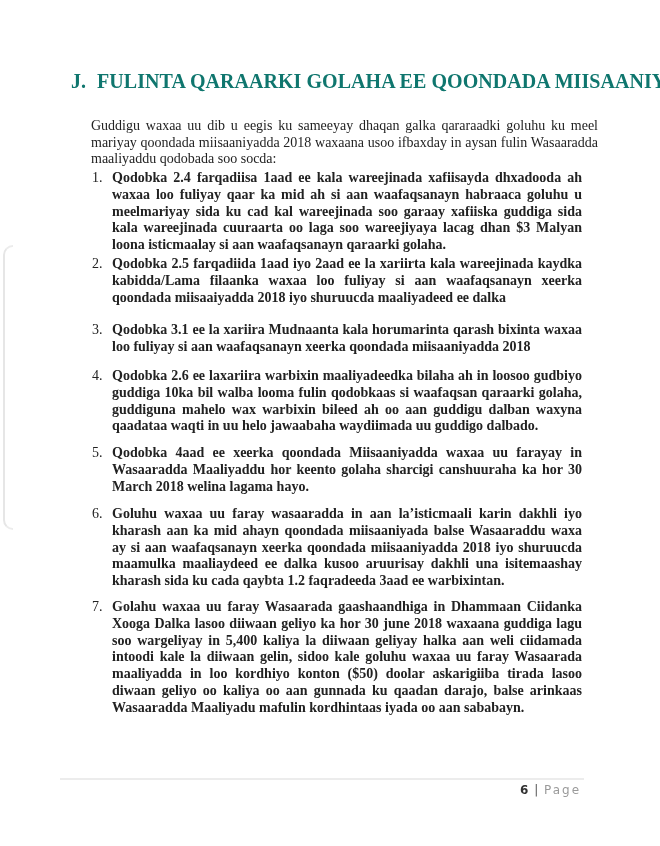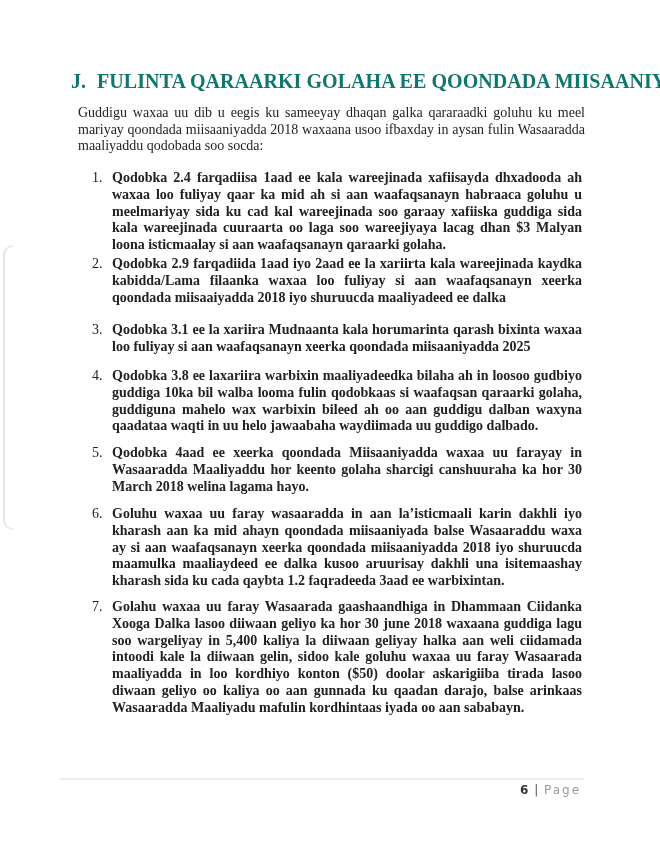--- a/index.html
+++ b/index.html
@@ -113,38 +113,38 @@
 </head>
 <body>
 
 <div class="page-edge"></div>
 
 <div class="heading">
   <span class="letter">J.</span>
   <span class="title">FULINTA QARAARKI GOLAHA EE QOONDADA MIISAANIYADDA 2018.</span>
 </div>
 
-<p class="intro" style="margin:3px;">Guddigu waxaa uu dib u eegis ku sameeyay dhaqan galka qararaadki goluhu ku meel mariyay qoondada miisaaniyadda 2018 waxaana usoo ifbaxday in aysan fulin Wasaaradda maaliyaddu qodobada soo socda:</p>
+<p class="intro" style="margin:16px;">Guddigu waxaa uu dib u eegis ku sameeyay dhaqan galka qararaadki goluhu ku meel mariyay qoondada miisaaniyadda 2018 waxaana usoo ifbaxday in aysan fulin Wasaaradda maaliyaddu qodobada soo socda:</p>
 
 <ol class="items">
   <li class="item" style="top:170px;">
     <span class="num">1.</span>
     <span class="text">Qodobka 2.4 farqadiisa 1aad ee kala wareejinada xafiisayda dhxadooda ah waxaa loo fuliyay qaar ka mid ah si aan waafaqsanayn habraaca goluhu u meelmariyay sida ku cad kal wareejinada soo garaay xafiiska guddiga sida kala wareejinada cuuraarta oo laga soo wareejiyaya lacag dhan $3 Malyan loona isticmaalay si aan waafaqsanayn qaraarki golaha.</span>
   </li>
   <li class="item" style="top:256px;">
     <span class="num">2.</span>
-    <span class="text">Qodobka 2.9 farqadiida 1aad iyo 2aad ee la xariirta kala wareejinada kaydka kabidda/Lama filaanka waxaa loo fuliyay si aan waafaqsanayn xeerka qoondada miisaaiyadda 2018 iyo shuruucda maaliyadeed ee dalka</span>
+    <span class="text">Qodobka 2.5 farqadiida 1aad iyo 2aad ee la xariirta kala wareejinada kaydka kabidda/Lama filaanka waxaa loo fuliyay si aan waafaqsanayn xeerka qoondada miisaaiyadda 2018 iyo shuruucda maaliyadeed ee dalka</span>
   </li>
   <li class="item" style="top:322px;">
     <span class="num">3.</span>
-    <span class="text">Qodobka 3.1 ee la xariira Mudnaanta kala horumarinta qarash bixinta waxaa loo fuliyay si aan waafaqsanayn xeerka qoondada miisaaniyadda 2025</span>
+    <span class="text">Qodobka 3.1 ee la xariira Mudnaanta kala horumarinta qarash bixinta waxaa loo fuliyay si aan waafaqsanayn xeerka qoondada miisaaniyadda 2018</span>
   </li>
   <li class="item" style="top:368px;">
     <span class="num">4.</span>
-    <span class="text">Qodobka 3.8 ee laxariira warbixin maaliyadeedka bilaha ah in loosoo gudbiyo guddiga 10ka bil walba looma fulin qodobkaas si waafaqsan qaraarki golaha, guddiguna mahelo wax warbixin bileed ah oo aan guddigu dalban waxyna qaadataa waqti in uu helo jawaabaha waydiimada uu guddigo dalbado.</span>
+    <span class="text">Qodobka 2.6 ee laxariira warbixin maaliyadeedka bilaha ah in loosoo gudbiyo guddiga 10ka bil walba looma fulin qodobkaas si waafaqsan qaraarki golaha, guddiguna mahelo wax warbixin bileed ah oo aan guddigu dalban waxyna qaadataa waqti in uu helo jawaabaha waydiimada uu guddigo dalbado.</span>
   </li>
   <li class="item" style="top:445px;">
     <span class="num">5.</span>
     <span class="text">Qodobka 4aad ee xeerka qoondada Miisaaniyadda waxaa uu farayay in Wasaaradda Maaliyaddu hor keento golaha sharcigi canshuuraha ka hor 30 March 2018 welina lagama hayo.</span>
   </li>
   <li class="item" style="top:506px;">
     <span class="num">6.</span>
     <span class="text">Goluhu waxaa uu faray wasaaradda in aan la’isticmaali karin dakhli iyo kharash aan ka mid ahayn qoondada miisaaniyada balse Wasaaraddu waxa ay si aan waafaqsanayn xeerka qoondada miisaaniyadda 2018 iyo shuruucda maamulka maaliaydeed ee dalka kusoo aruurisay dakhli una isitemaashay kharash sida ku cada qaybta 1.2 faqradeeda 3aad ee warbixintan.</span>
   </li>
   <li class="item" style="top:599px;">

